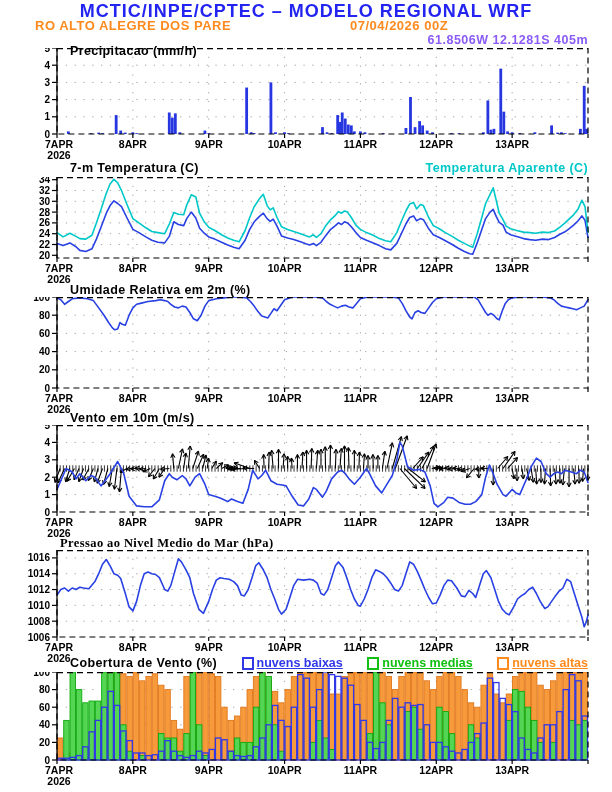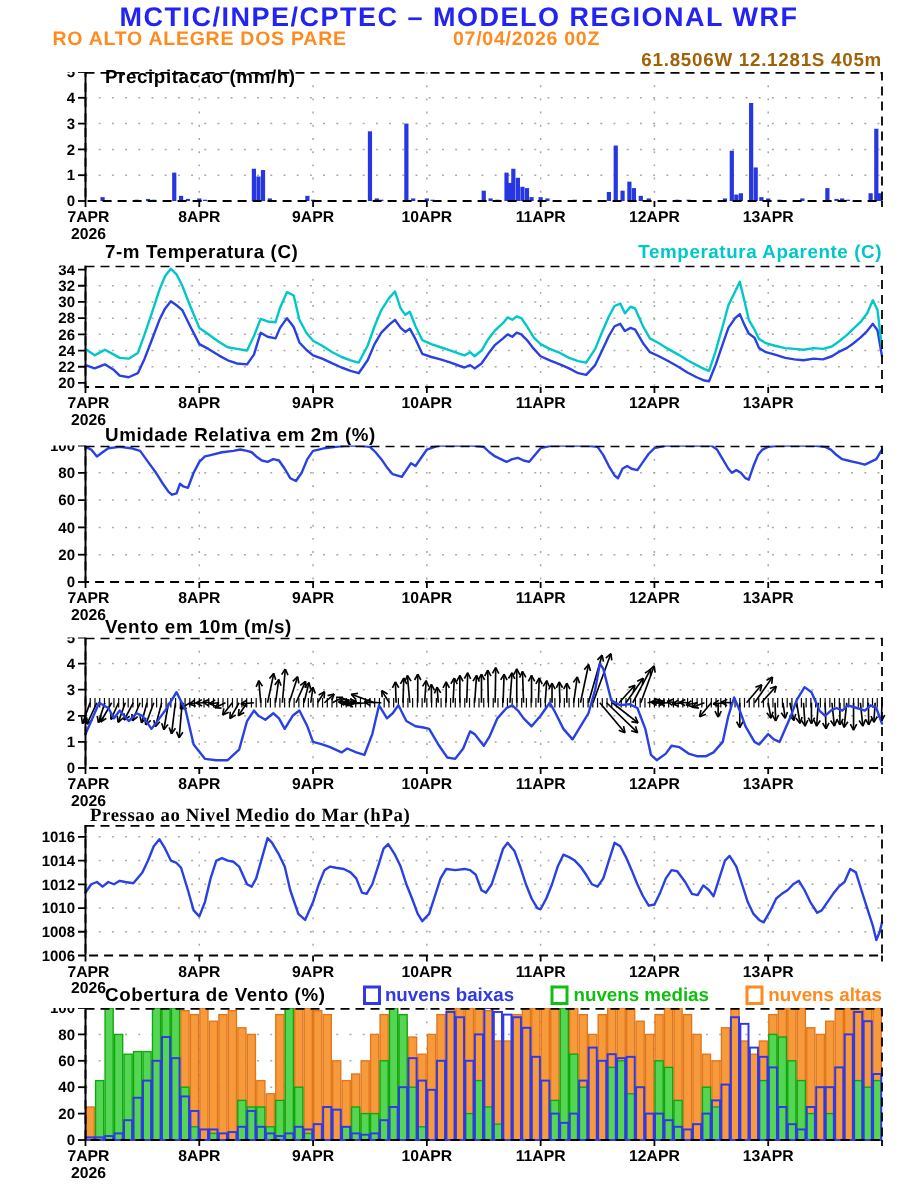--- a/index.html
+++ b/index.html
@@ -4,32 +4,32 @@
 <style>
   html,body{margin:0;padding:0;background:#ffffff;}
   .page{position:relative;width:612px;height:792px;background:#fff;overflow:hidden;
         font-family:"Liberation Sans",sans-serif;font-weight:bold;}
   .hdr1{position:absolute;top:1px;left:0;right:0;text-align:center;font-size:18px;letter-spacing:1px;}
   .hdr2-station{position:absolute;top:18px;left:35px;font-size:13px;letter-spacing:0.5px;}
   .hdr2-date{position:absolute;top:18px;left:302px;font-size:13px;letter-spacing:0.5px;}
   .coords{position:absolute;top:33px;right:24px;font-size:12.5px;letter-spacing:0.5px;}
   .ctitle{position:absolute;font-size:12.5px;color:#000;letter-spacing:0.4px;white-space:nowrap;}
   .legend-row{position:absolute;left:70px;width:518px;display:flex;justify-content:space-between;align-items:center;}
-  .legend-item{display:flex;align-items:center;gap:3px;font-size:12.5px;white-space:nowrap;}
+  .legend-item{display:flex;align-items:center;gap:3px;font-size:12.5px;white-space:nowrap;text-decoration:underline;}
   .sq{display:inline-block;width:8px;height:9px;border:2px solid #000;background:#fff;}
   svg.chart{position:absolute;left:0;pointer-events:none;}
 </style>
 </head>
 <body>
 
 <div class="page">
   <div class="hdr1" style="color: rgb(35, 35, 242);">MCTIC/INPE/CPTEC – MODELO REGIONAL WRF</div>
   <div class="hdr2-station" style="color: rgb(255, 138, 30);">RO ALTO ALEGRE DOS PARE</div>
-  <div class="hdr2-date" style="color: rgb(255, 138, 30);">07/04/2026 00Z</div>
-  <div class="coords" style="color: #a16207;">61.8506W 12.1281S 405m</div>
+  <div class="hdr2-date" style="color: rgb(255, 138, 30); margin-left: 48px;">07/04/2026 00Z</div>
+  <div class="coords" style="color: #8b5cf6;">61.8506W 12.1281S 405m</div>
 
   <div class="ctitle" style="top:44px;left:70px;">Precipitacao (mm/h)</div>
   <div class="ctitle" style="top:161px;left:70px;">7-m Temperatura (C)</div>
   <div class="ctitle" style="top: 161px; right: 24px; left: auto; color: rgb(0, 200, 200);">Temperatura Aparente (C)</div>
   <div class="ctitle" style="top:283px;left:70px;">Umidade Relativa em 2m (%)</div>
   <div class="ctitle" style="top:411px;left:70px;">Vento em 10m (m/s)</div>
   <div class="ctitle" style="top:536px;left:60px;font-family:Liberation Serif, serif;">Pressao ao Nivel Medio do Mar (hPa)</div>
 
   <div class="legend-row" style="top:656px;">
     <span class="ctitle" style="position:static;">Cobertura de Vento (%)</span>

